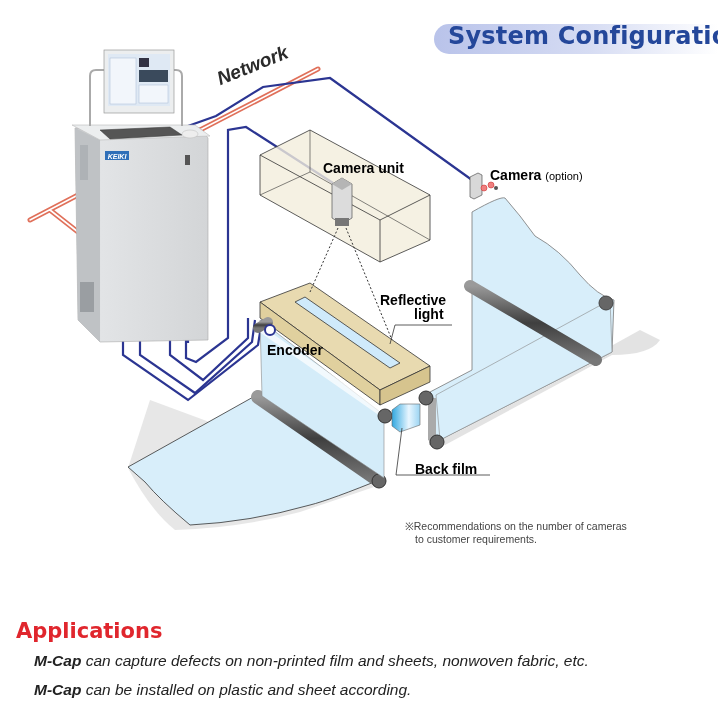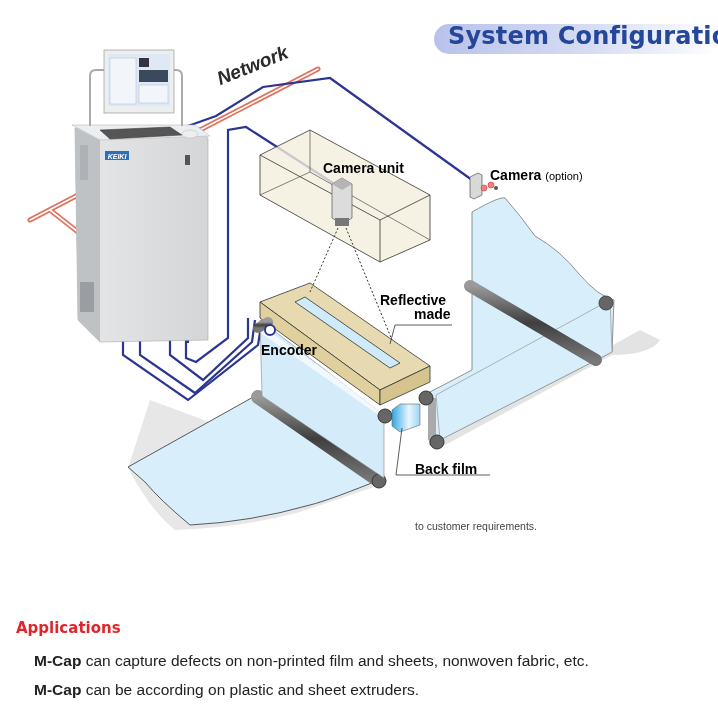--- a/index.html
+++ b/index.html
@@ -23,23 +23,23 @@
       font-style: italic; font-weight: bold; font-size: 19px; color: #2b2b2b;
       transform: rotate(-22deg); transform-origin: left bottom; white-space: nowrap;
     }
     .note {
       position: absolute; left: 405px; top: 520px; font-size: 10.5px; color: #444; line-height: 12.5px;
     }
     .note div { white-space: nowrap; }
     .note .ind { padding-left: 10px; }
     .apps-title {
       position: absolute; left: 16px; top: 619px; font-family: "DejaVu Sans", sans-serif;
-      font-weight: bold; font-size: 15px; color: #e0262d;
+      font-weight: bold; font-size: 21px; color: #e0262d;
     }
-    .apps-line { position: absolute; left: 34px; font-size: 15.5px; color: #222; white-space: nowrap; }
+    .apps-line { position: absolute; left: 34px; font-size: 15.5px; color: #222; white-space: nowrap; font-style: italic; }
     .apps-line b { font-weight: bold; }
   </style>
 </head>
 <body>
 
 <div class="title-banner"></div>
 <div class="title-text">System Configuration</div>
 
 <svg class="diagram" width="718" height="600" viewBox="0 0 718 600">
   <defs>
@@ -169,23 +169,24 @@
     <rect x="139" y="58" width="10" height="9" fill="#334"></rect>
     <rect x="139" y="70" width="29" height="12" fill="#3a4a5c"></rect>
     <rect x="139" y="85" width="29" height="18" fill="#f2f6fb" stroke="#a7bbd4" stroke-width="0.5"></rect>
   </g>
 </svg>
 
 <div class="network-lbl">Network</div>
 <div class="lbl" style="left:323px; top:160px;">Camera unit</div>
 <div class="lbl" style="left:490px; top:167px;"><span>Camera</span> <span class="opt">(option)</span></div>
 <div class="lbl" style="left:380px; top:292px;">Reflective</div>
-<div class="lbl" style="left:414px; top:306px;">made</div>
-<div class="lbl" style="left:261px; top:342px;">Encoder</div>
+<div class="lbl" style="left:414px; top:306px;">light</div>
+<div class="lbl" style="left:267px; top:342px;">Encoder</div>
 <div class="lbl" style="left:415px; top:461px;">Back film</div>
 
 <div class="note">
+  <div>※Recommendations on the number of cameras</div>
   <div class="ind">to customer requirements.</div>
 </div>
 
 <div class="apps-title">Applications</div>
 <div class="apps-line" style="top:652px;"><b>M-Cap</b><span> can capture defects on non-printed film and sheets, nonwoven fabric, etc.</span></div>
-<div class="apps-line" style="top:681px;"><b>M-Cap</b><span> can be according on plastic and sheet extruders.</span></div>
+<div class="apps-line" style="top:681px;"><b>M-Cap</b><span> can be installed on plastic and sheet according.</span></div>
 
 </body></html>

